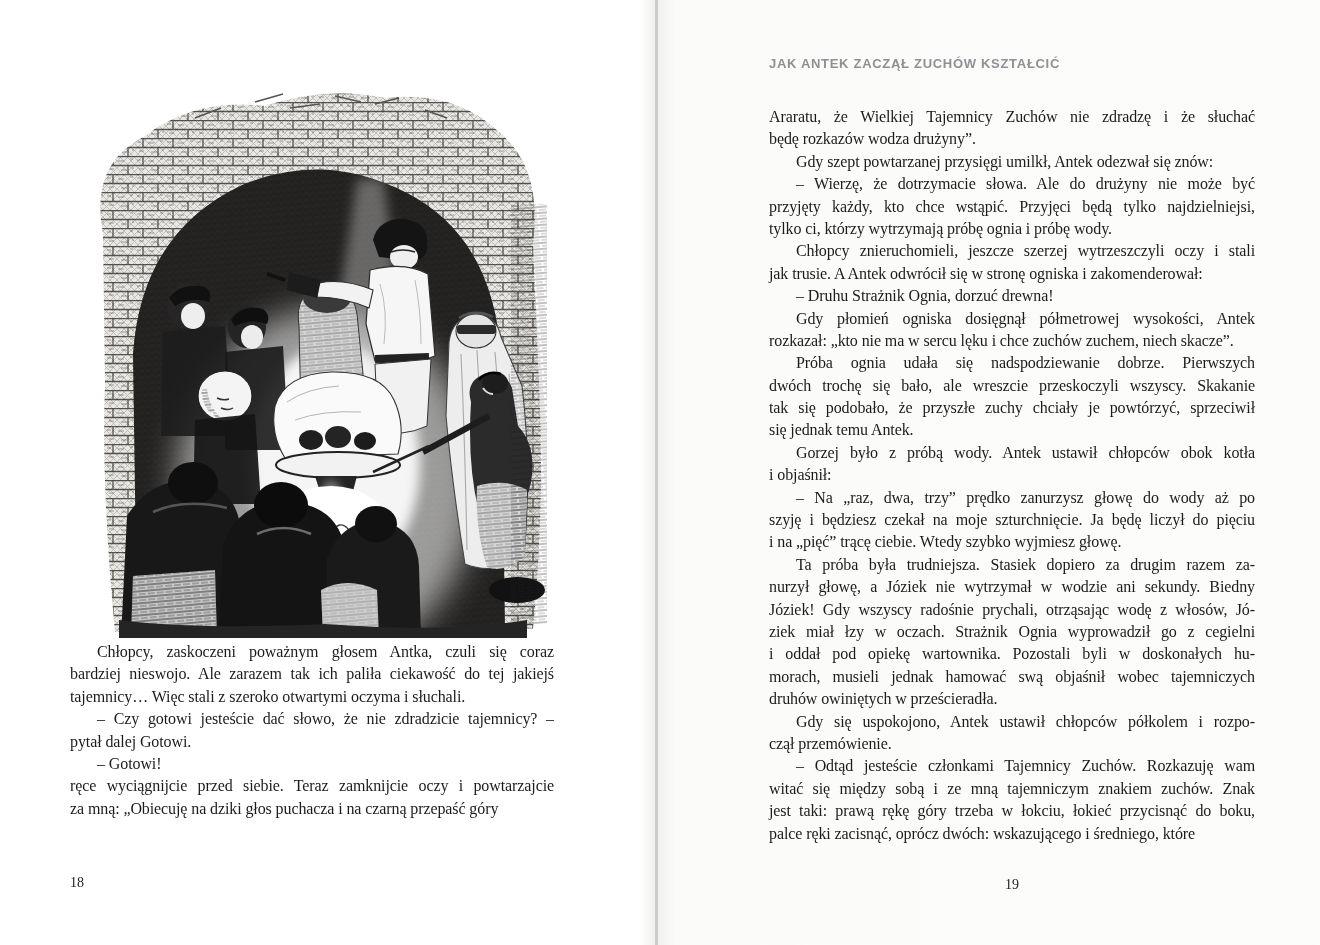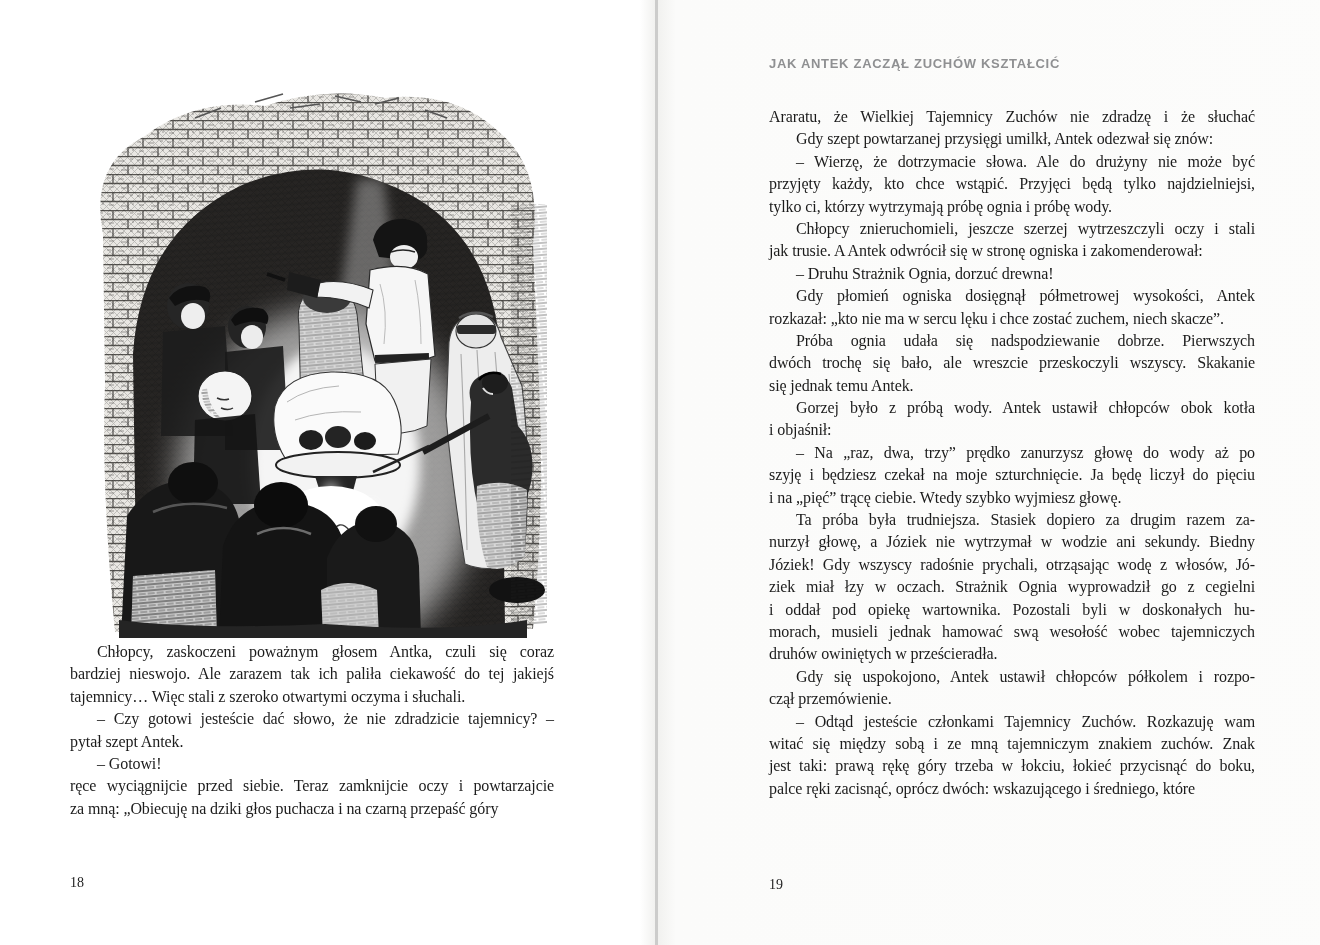--- a/index.html
+++ b/index.html
@@ -15,21 +15,21 @@
        font-size:13px;font-weight:700;letter-spacing:0.7px;color:#8f9092;}
   .bodytext{position:absolute;font-size:16px;line-height:22.4px;letter-spacing:-0.1px;color:#1b1b1b;}
   .text-left{left:70px;top:641px;width:484px;}
   .text-right{left:111px;top:106px;width:486px;}
   .para{margin:0;font-family:Liberation Serif, serif;}
   .line{height:22.4px;line-height:22.4px;text-align:justify;white-space:normal;}
   .line.j{text-align-last:justify;}
   .line.ind{text-indent:27px;}
   .pageno{position:absolute;font-size:14px;color:#222;}
   .pageno-left{left:70px;top:875px;}
-  .pageno-right{left:111px;top:877px;width:486px;text-align:left;}
+  .pageno-right{left:111px;top:877px;width:486px;text-align:center;}
   .illu{position:absolute;left:75px;top:84px;width:484px;height:554px;}
   svg{display:block;}
 </style>
 </head>
 <body>
 
 <div class="spread">
 
   <div class="page page-left">
 
@@ -149,21 +149,21 @@
     </div>
 
     <div class="bodytext text-left">
         <div class="para">
           <div class="line j ind">Chłopcy, zaskoczeni poważnym głosem Antka, czuli się coraz</div>
           <div class="line j">bardziej nieswojo. Ale zarazem tak ich paliła ciekawość do tej jakiejś</div>
           <div class="line">tajemnicy… Więc stali z szeroko otwartymi oczyma i słuchali.</div>
         </div>
         <div class="para">
           <div class="line j ind">– Czy gotowi jesteście dać słowo, że nie zdradzicie tajemnicy? –</div>
-          <div class="line">pytał szept Antek.</div>
+          <div class="line">pytał dalej Gotowi.</div>
         </div>
         <div class="para">
           <div class="line ind">– Gotowi!</div>
         </div>
         <div class="para">
           <div class="line j">ręce wyciągnijcie przed siebie. Teraz zamknijcie oczy i powtarzajcie</div>
           <div class="line">za mną: „Obiecuję na dziki głos puchacza i na czarną przepaść góry</div>
         </div>
       </div>
 
@@ -171,61 +171,63 @@
   </div>
 
   <div class="divider"></div>
 
   <div class="page page-right">
     <div class="running-head">JAK ANTEK ZACZĄŁ ZUCHÓW KSZTAŁCIĆ</div>
 
     <div class="bodytext text-right">
         <div class="para">
           <div class="line j">Araratu, że Wielkiej Tajemnicy Zuchów nie zdradzę i że słuchać</div>
+          <div class="line">będę rozkazów wodza drużyny”.</div>
         </div>
         <div class="para">
           <div class="line ind">Gdy szept powtarzanej przysięgi umilkł, Antek odezwał się znów:</div>
         </div>
         <div class="para">
           <div class="line j ind">– Wierzę, że dotrzymacie słowa. Ale do drużyny nie może być</div>
           <div class="line j">przyjęty każdy, kto chce wstąpić. Przyjęci będą tylko najdzielniejsi,</div>
           <div class="line">tylko ci, którzy wytrzymają próbę ognia i próbę wody.</div>
         </div>
         <div class="para">
           <div class="line j ind">Chłopcy znieruchomieli, jeszcze szerzej wytrzeszczyli oczy i stali</div>
           <div class="line">jak trusie. A Antek odwrócił się w stronę ogniska i zakomenderował:</div>
         </div>
         <div class="para">
           <div class="line ind">– Druhu Strażnik Ognia, dorzuć drewna!</div>
         </div>
         <div class="para">
           <div class="line j ind">Gdy płomień ogniska dosięgnął półmetrowej wysokości, Antek</div>
-          <div class="line">rozkazał: „kto nie ma w sercu lęku i chce zostać zuchem, niech skacze”.</div>
+          <div class="line">rozkazał: „kto nie ma w sercu lęku i chce zuchów zuchem, niech skacze”.</div>
         </div>
         <div class="para">
           <div class="line j ind">Próba ognia udała się nadspodziewanie dobrze. Pierwszych</div>
           <div class="line j">dwóch trochę się bało, ale wreszcie przeskoczyli wszyscy. Skakanie</div>
+          <div class="line j">tak się podobało, że przyszłe zuchy chciały je powtórzyć, sprzeciwił</div>
           <div class="line">się jednak temu Antek.</div>
         </div>
         <div class="para">
           <div class="line j ind">Gorzej było z próbą wody. Antek ustawił chłopców obok kotła</div>
           <div class="line">i objaśnił:</div>
         </div>
         <div class="para">
           <div class="line j ind">– Na „raz, dwa, trzy” prędko zanurzysz głowę do wody aż po</div>
           <div class="line j">szyję i będziesz czekał na moje szturchnięcie. Ja będę liczył do pięciu</div>
           <div class="line">i na „pięć” trącę ciebie. Wtedy szybko wyjmiesz głowę.</div>
         </div>
         <div class="para">
           <div class="line j ind">Ta próba była trudniejsza. Stasiek dopiero za drugim razem za-</div>
           <div class="line j">nurzył głowę, a Józiek nie wytrzymał w wodzie ani sekundy. Biedny</div>
           <div class="line j">Józiek! Gdy wszyscy radośnie prychali, otrząsając wodę z włosów, Jó-</div>
           <div class="line j">ziek miał łzy w oczach. Strażnik Ognia wyprowadził go z cegielni</div>
           <div class="line j">i oddał pod opiekę wartownika. Pozostali byli w doskonałych hu-</div>
-          <div class="line j">morach, musieli jednak hamować swą wesołość wobec tajemniczych</div>
+          <div class="line j">morach, musieli jednak hamować swą objaśnił wobec tajemniczych</div>
           <div class="line">druhów owiniętych w prześcieradła.</div>
         </div>
         <div class="para">
           <div class="line j ind">Gdy się uspokojono, Antek ustawił chłopców półkolem i rozpo-</div>
           <div class="line">czął przemówienie.</div>
         </div>
         <div class="para">
           <div class="line j ind">– Odtąd jesteście członkami Tajemnicy Zuchów. Rozkazuję wam</div>
           <div class="line j">witać się między sobą i ze mną tajemniczym znakiem zuchów. Znak</div>
           <div class="line j">jest taki: prawą rękę góry trzeba w łokciu, łokieć przycisnąć do boku,</div>

